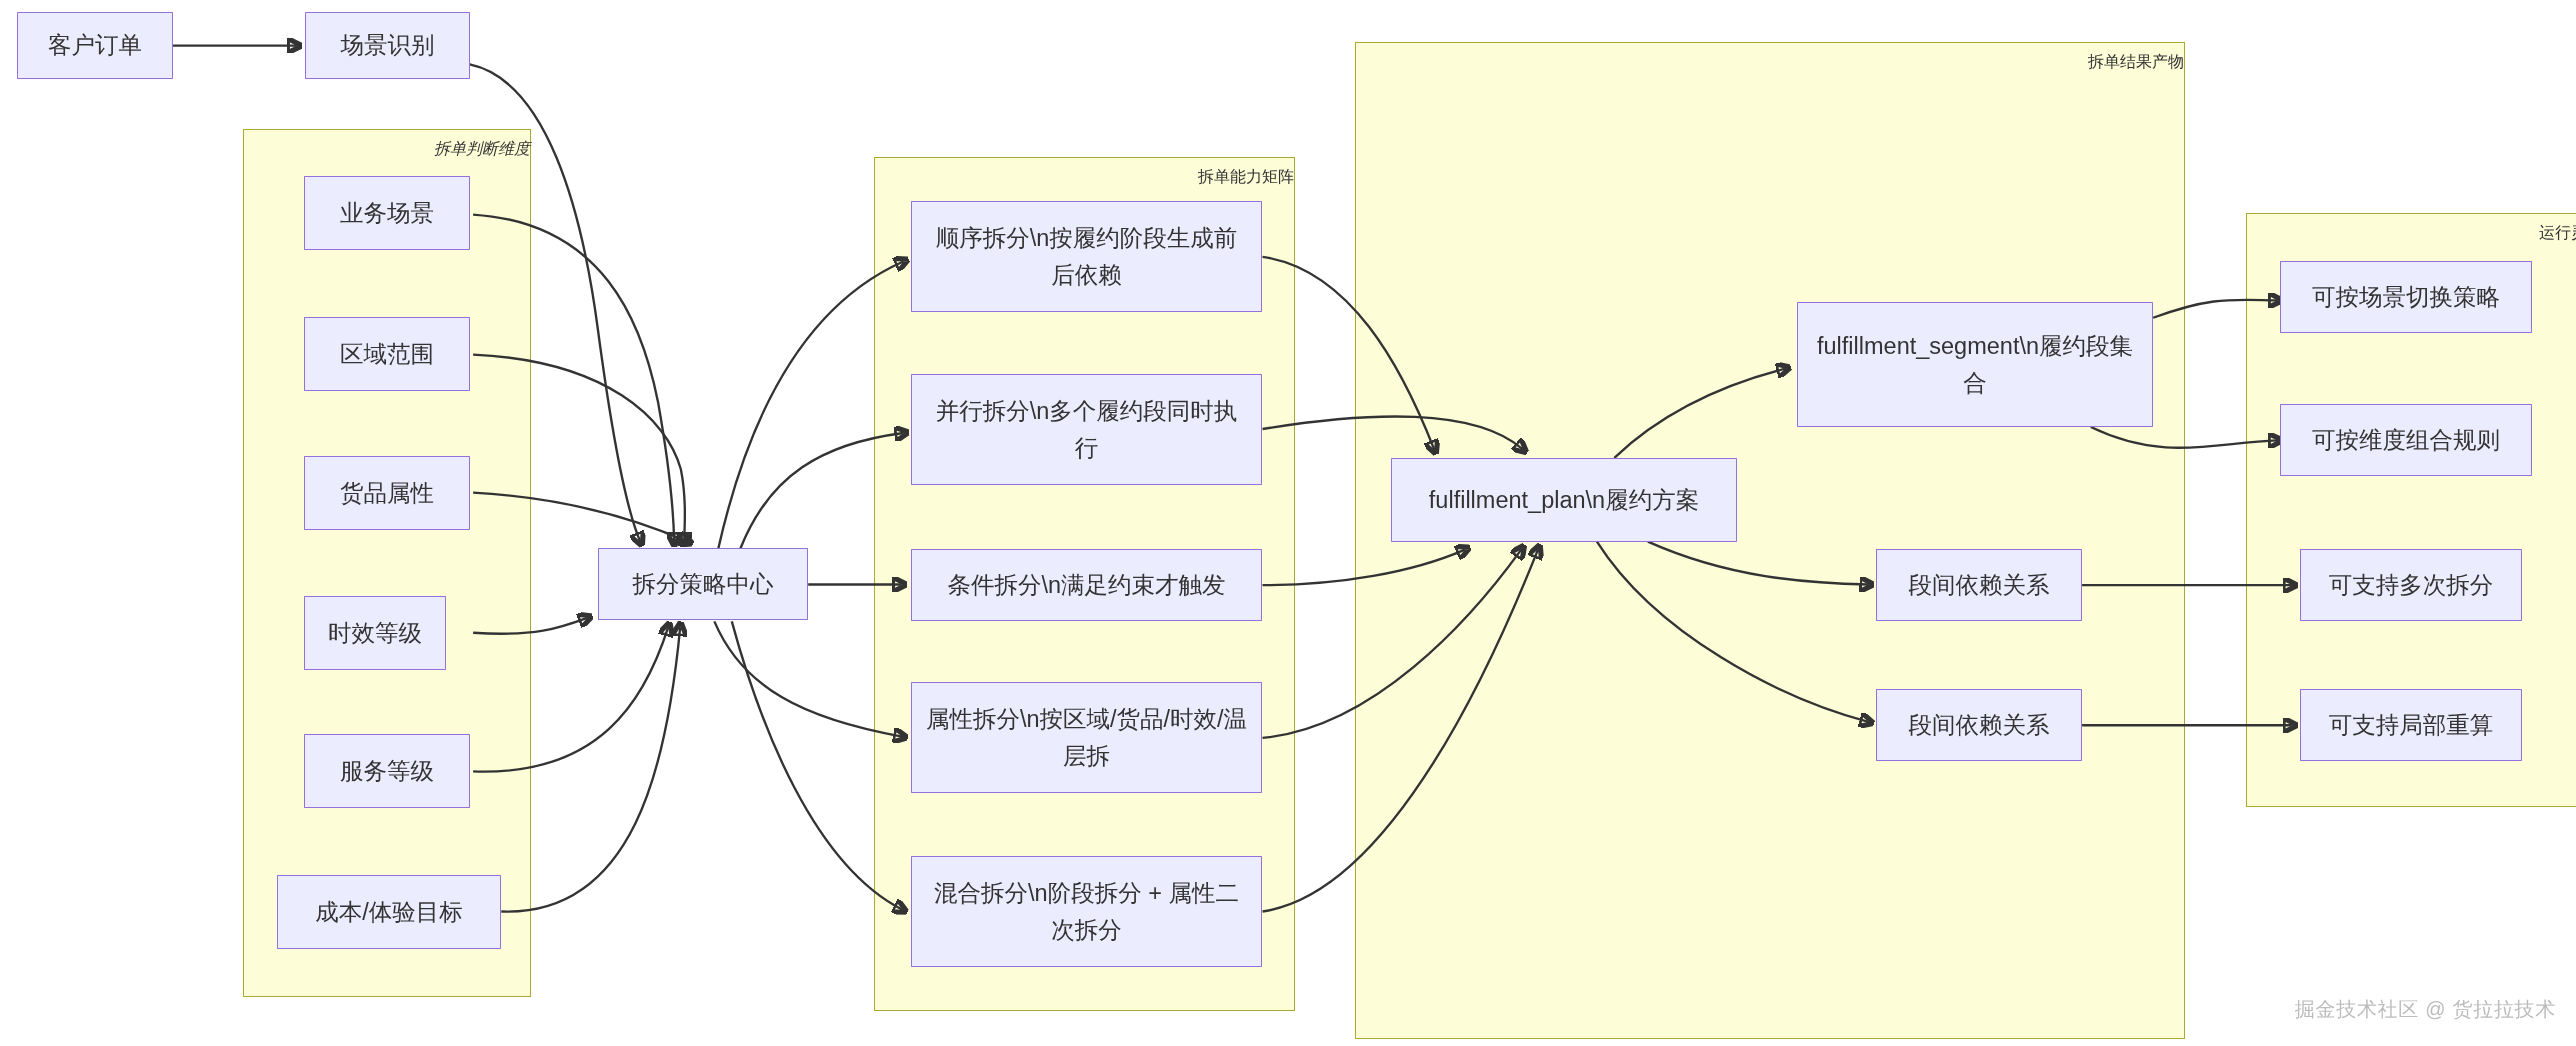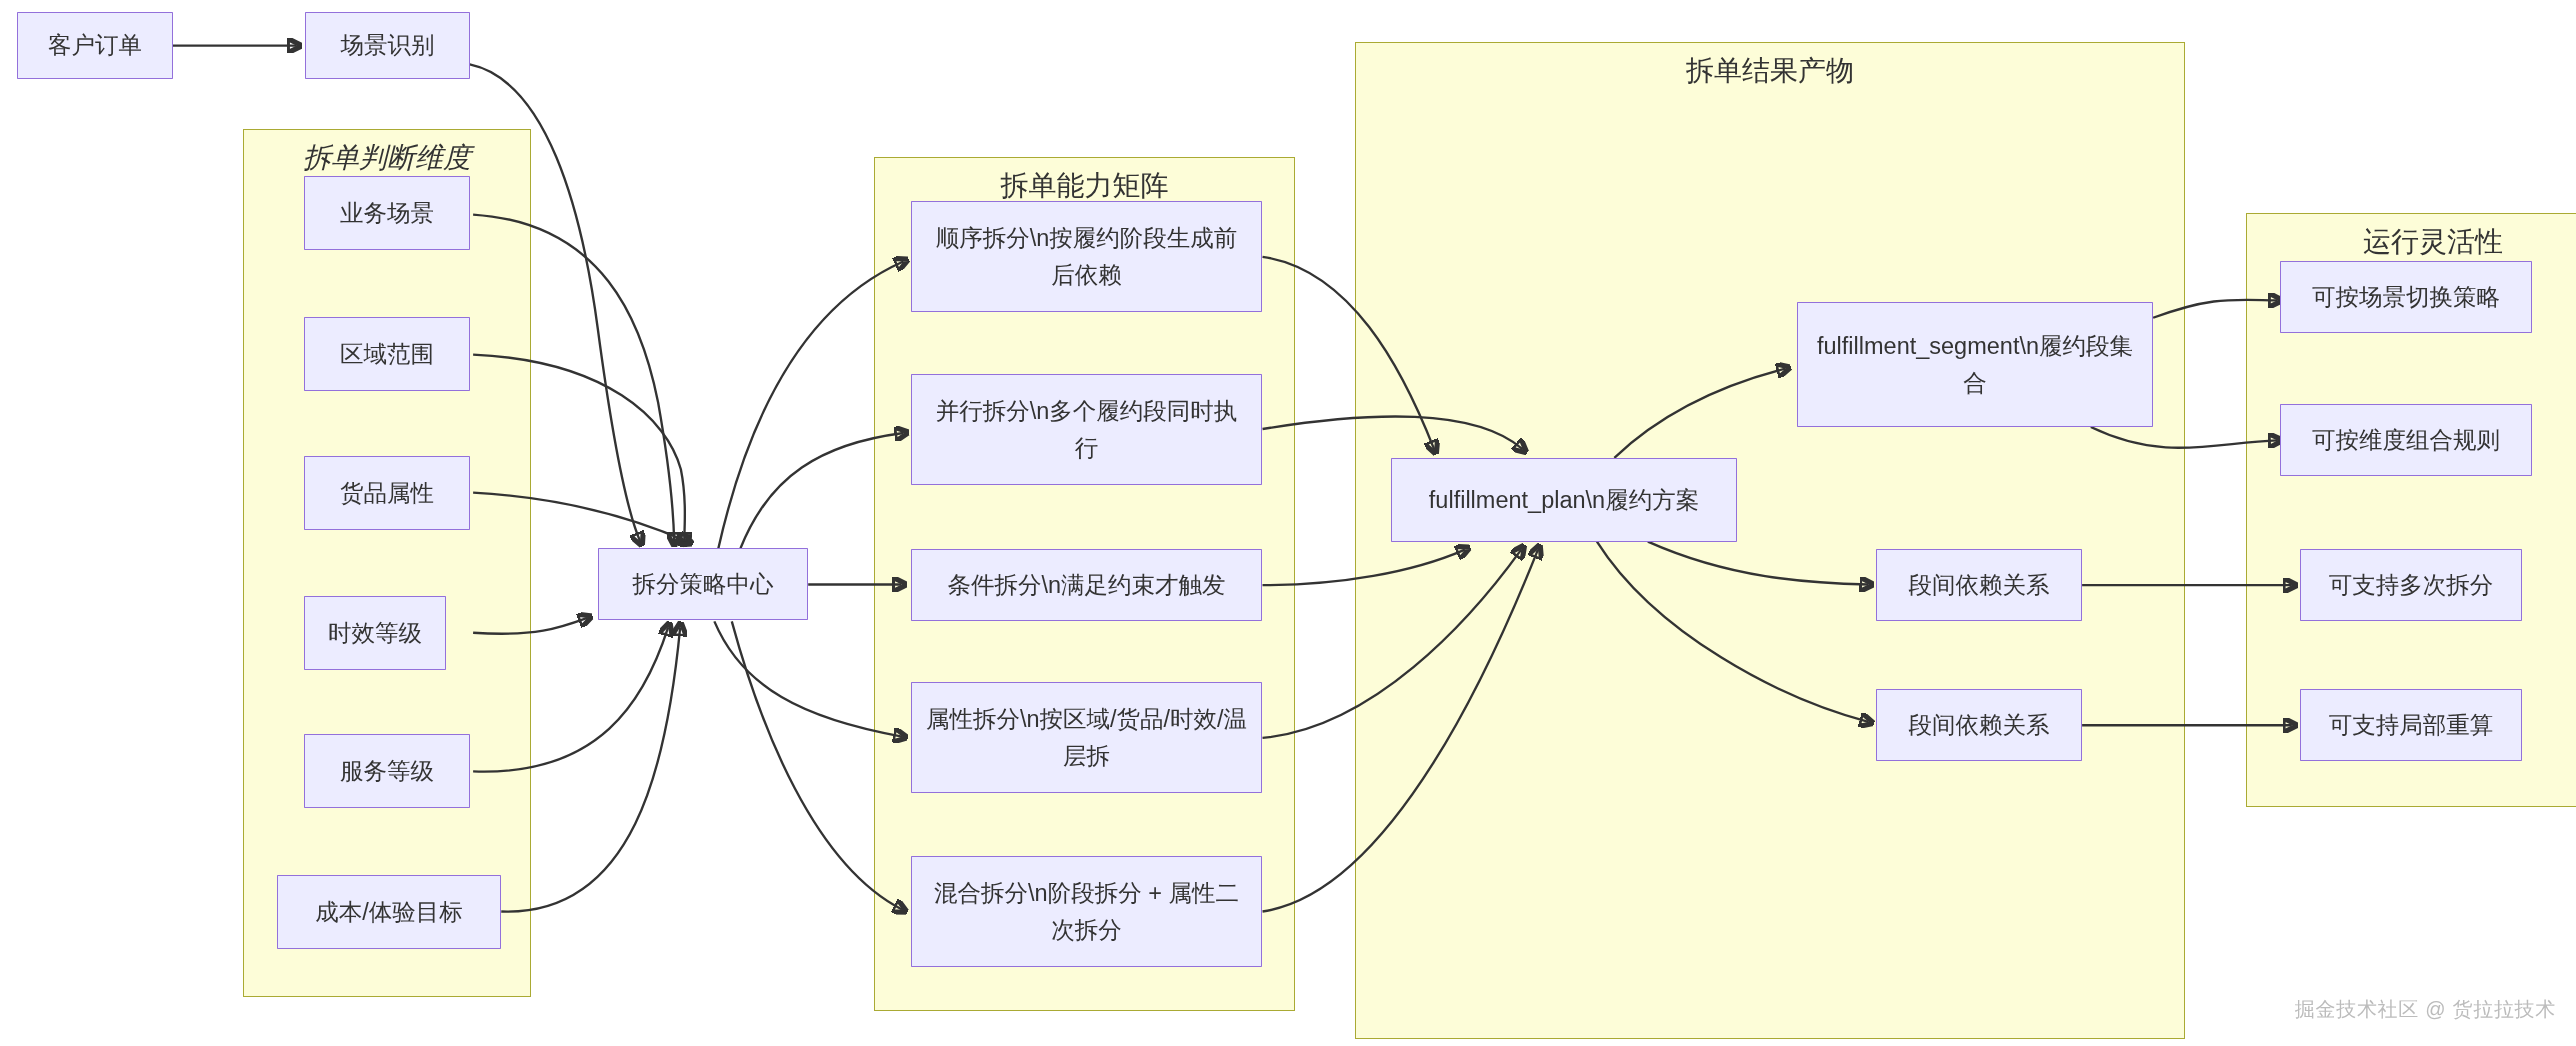--- a/index.html
+++ b/index.html
@@ -17,22 +17,22 @@
     background: #fdfdd8;
     border: 1.3px solid #aaaa33;
     box-sizing: border-box;
     z-index: 1;
   }
   .cluster-title {
     position: absolute;
     top: 9.4px;
     left: 0;
     width: 100%;
-    text-align: center;
-    font-size: 28px;
+    text-align: right;
+    font-size: 16px;
     color: #333333;
   }
   #edges {
     position: absolute;
     left: 0; top: 0;
     z-index: 2;
   }
   #edges path { fill: none; stroke: #333333; stroke-width: 3.5px; }
   .node {
     position: absolute;

